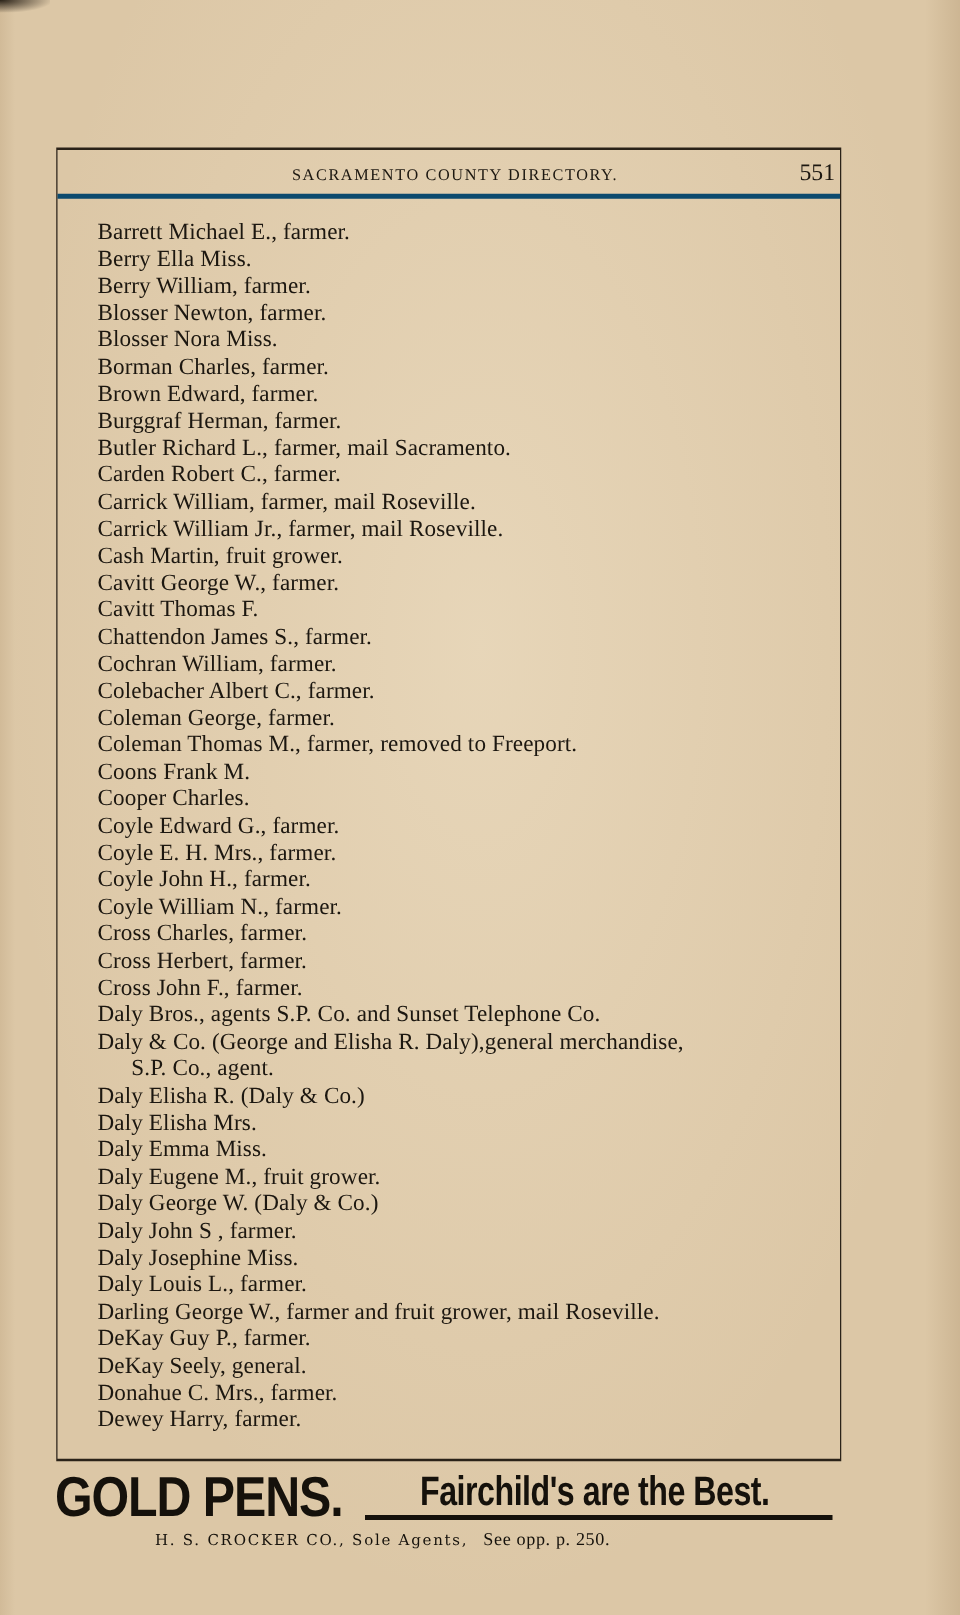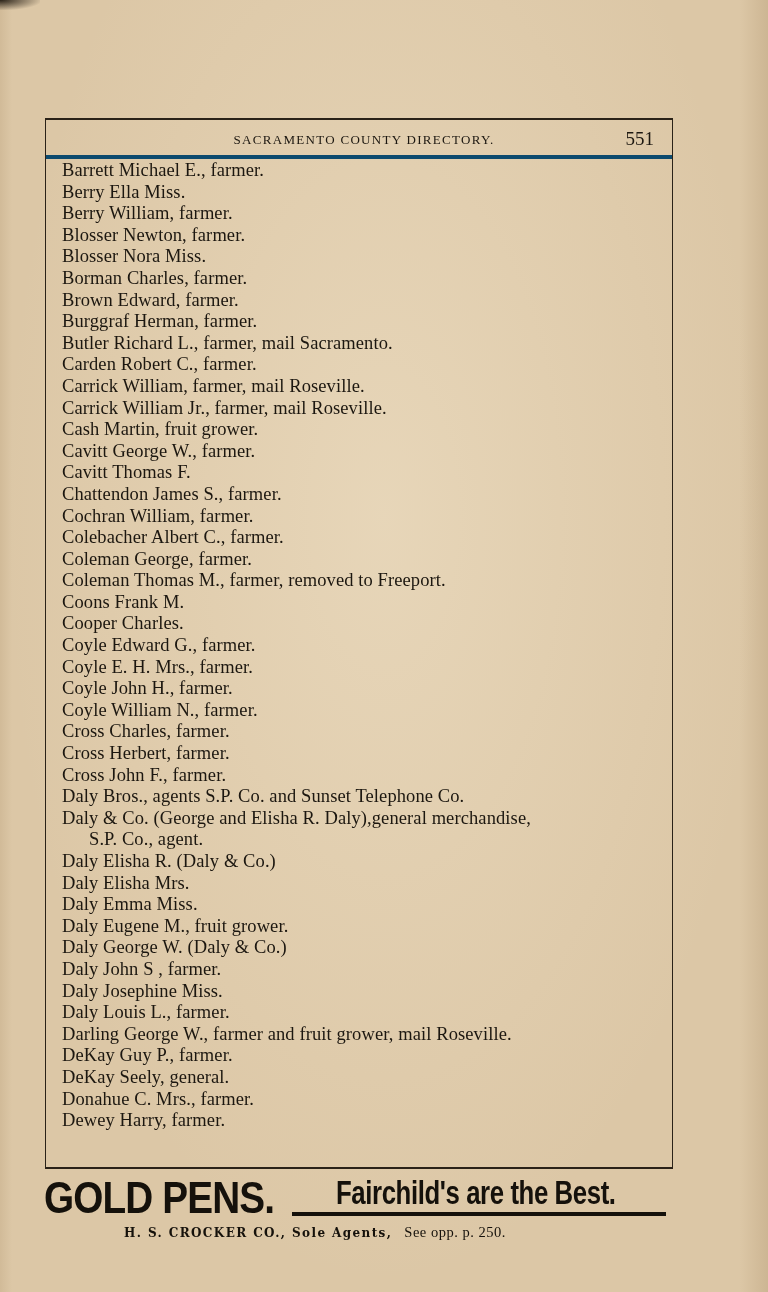--- a/index.html
+++ b/index.html
@@ -24,25 +24,25 @@
   }
   .header {
     position: absolute; left: 0; right: 0; top: 0; height: 35px;
     border-bottom: 4px solid #0c4a6e;
   }
   .header-title {
     position: absolute; left: 0; right: 0; top: 12px; text-align: center;
     font-size: 13px; letter-spacing: 1.3px; padding-left: 10px;
   }
   .page-number {
-    position: absolute; right: 18px; top: 8px; font-size: 19px;
+    position: absolute; right: 4px; top: 8px; font-size: 19px;
   }
   .entries {
     position: absolute; left: 16px; top: 40px; right: 8px;
-    margin: 0; padding: 0; list-style: none;
+    margin: 16px; padding: 0; list-style: none;
   }
   .entry {
     font-size: 18.5px; line-height: 21.6px; white-space: nowrap;
     letter-spacing: 0.1px;
   }
   .entry .cont { display: block; padding-left: 27px; }
   .ad {
     position: absolute; left: 44px; top: 1170px; width: 630px; height: 60px;
   }
   .ad-headline {
@@ -60,21 +60,21 @@
   }
   .ad-rule {
     position: absolute; left: 292px; top: 1212px; width: 374px; height: 4px;
     background: #15110b;
   }
   .ad-agents {
     position: absolute; left: 124px; top: 1224px; font-size: 14px;
     letter-spacing: 0.5px; white-space: nowrap; color: #15110b;
   }
   .ad-agents .firm {
-    font-family: "DejaVu Serif", serif; font-weight: bold; font-size: 12px;
+    font-family: "DejaVu Serif", serif; font-weight: normal; font-size: 12px;
     letter-spacing: 1.4px;
   }
   .ad-agents .ref { font-size: 14.5px; margin-left: 8px; }
 </style>
 </head>
 <body>
 
 <div class="corner-shadow"></div>
 
 <div class="frame">

